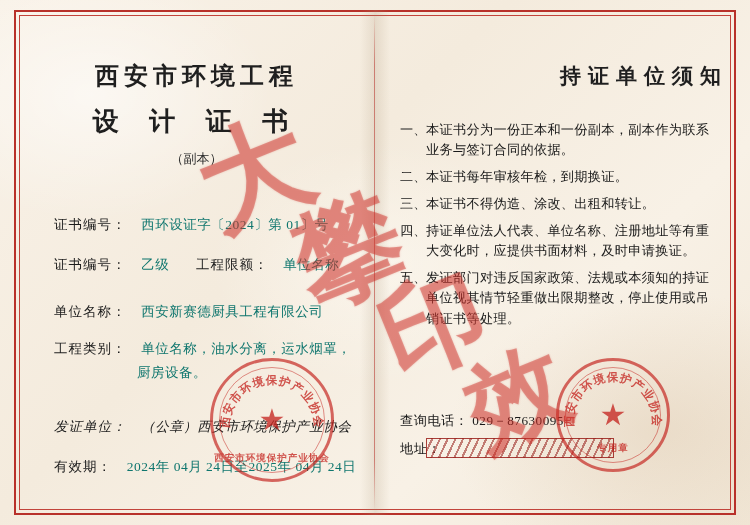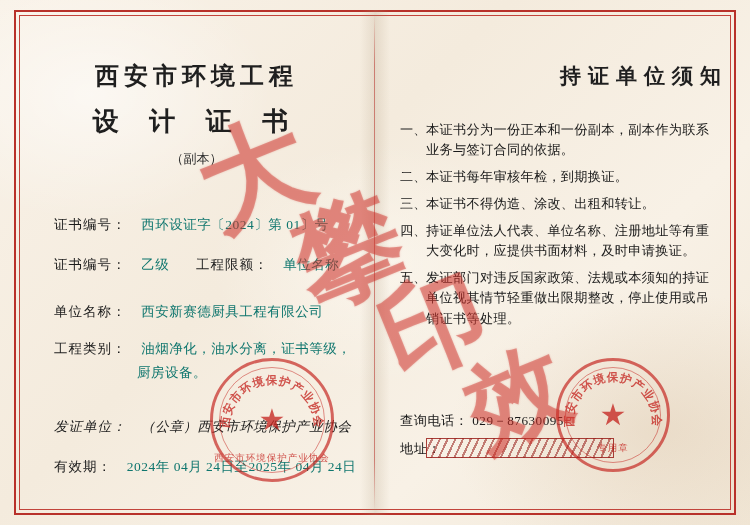--- a/index.html
+++ b/index.html
@@ -224,21 +224,21 @@
     font-weight: bold;
     fill: rgba(196,35,30,0.85);
     letter-spacing: 1px;
   }
   .stamp-bottom {
     position: absolute;
     left: 0; bottom: 14px;
     width: 100%;
     text-align: center;
     font-size: 9.5px;
-    font-weight: normal;
+    font-weight: bold;
     color: rgba(196,35,30,0.85);
     letter-spacing: 1px;
   }
   #stamp-left {
     left: 210px; top: 358px;
     width: 118px; height: 118px;
   }
   #stamp-right {
     left: 556px; top: 358px;
     width: 108px; height: 108px;
@@ -300,21 +300,21 @@
 
     <div class="field-row" id="row-unit">
       <span class="field-label">单位名称：</span>
       <span class="gap-s"></span>
       <span class="field-value handwritten">西安新赛德厨具工程有限公司</span>
     </div>
 
     <div class="field-row" id="row-type">
       <span class="field-label">工程类别：</span>
       <span class="gap-s"></span>
-      <span class="field-value handwritten">油烟净化，油水分离，证书等级，</span>
+      <span class="field-value handwritten">单位名称，油水分离，运水烟罩，</span>
     </div>
     <div class="field-row" id="row-type-2">
       <span class="field-value handwritten">厨房设备。</span>
     </div>
 
     <div class="field-row" id="row-issuer">
       <span class="field-label">发证单位：</span>
       <span class="gap-s"></span>
       <span class="field-value">（公章）西安市环境保护产业协会</span>
     </div>

